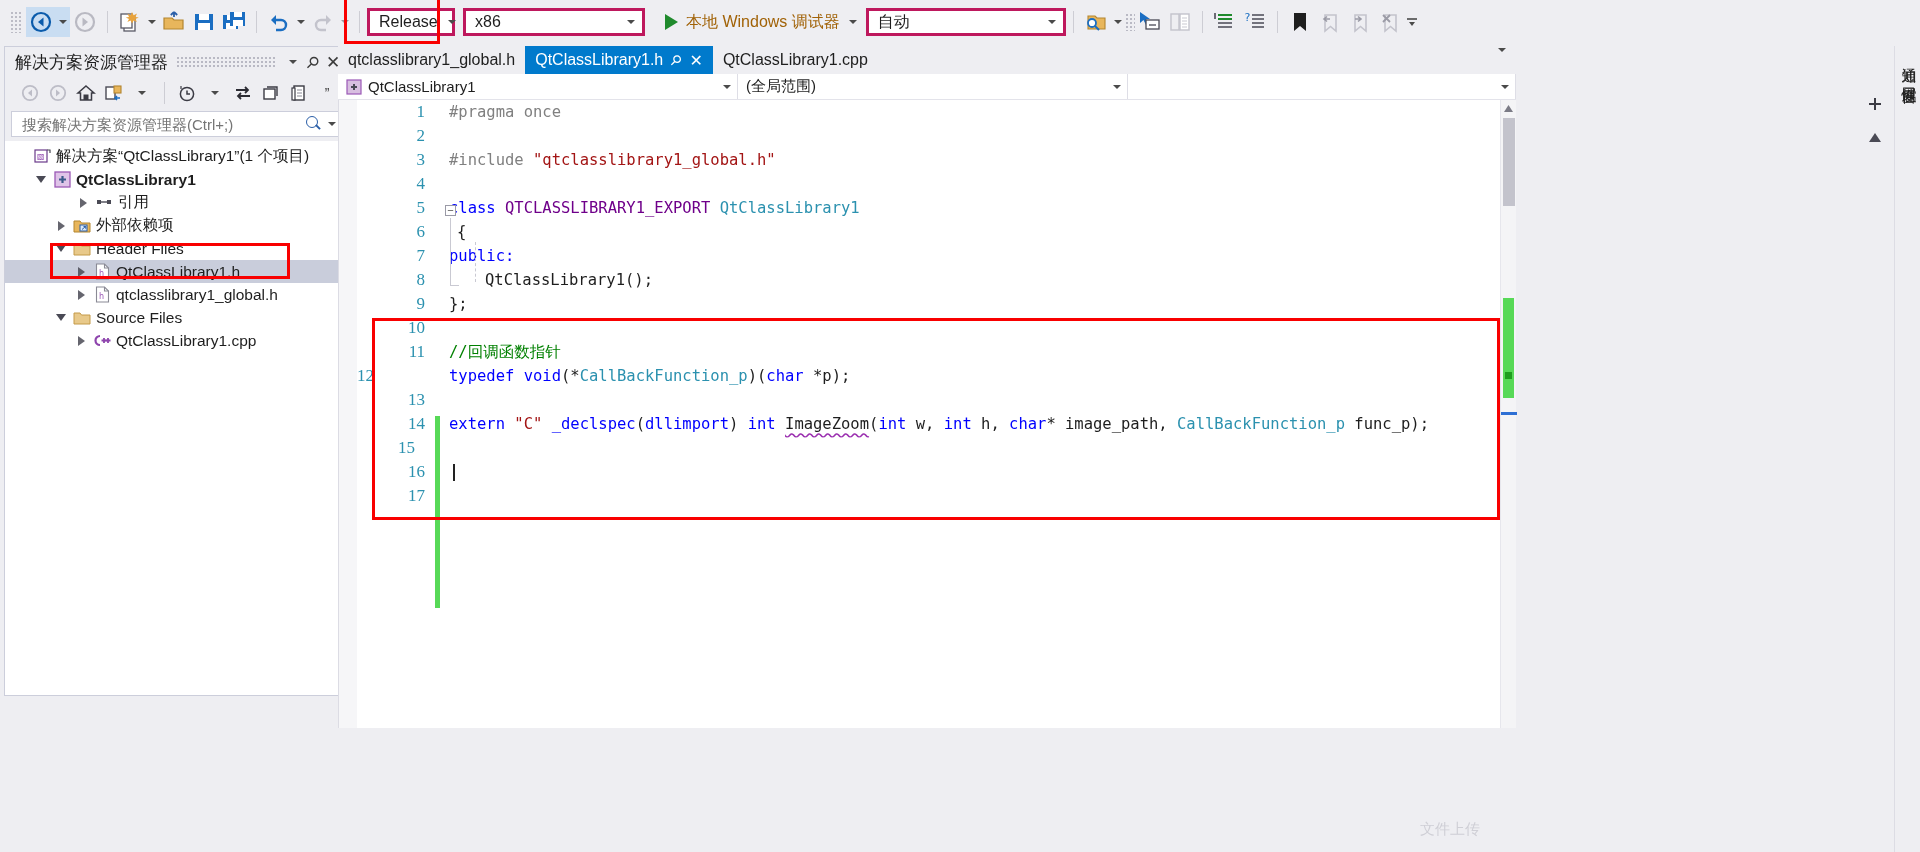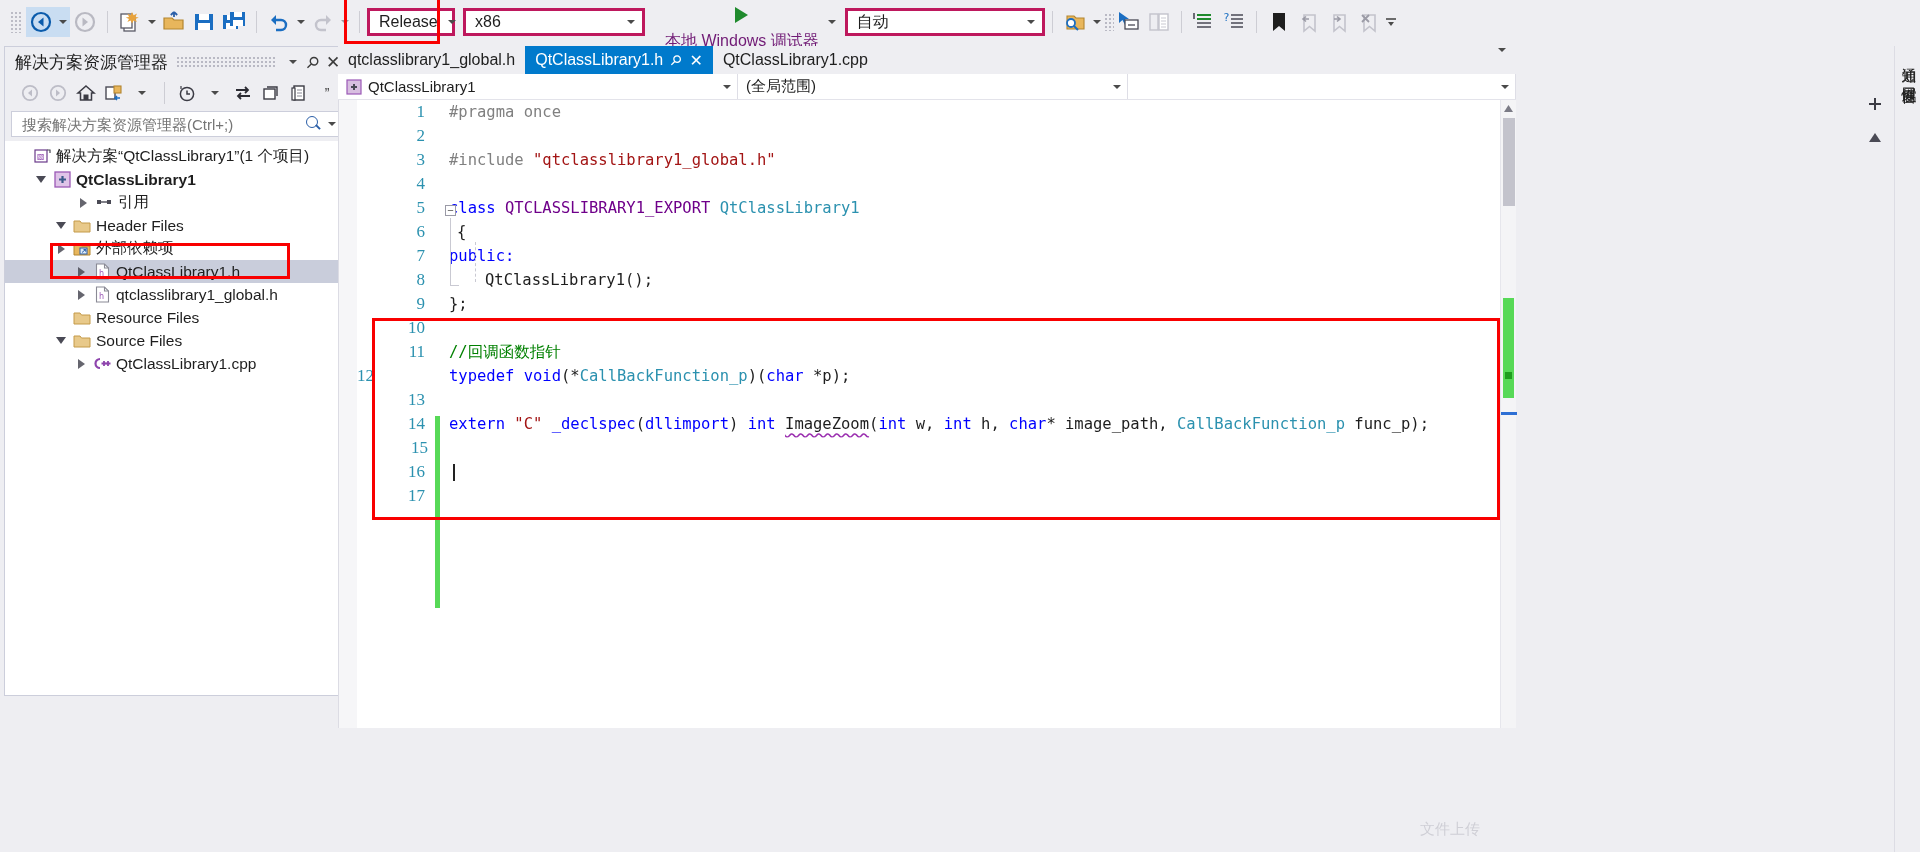--- a/index.html
+++ b/index.html
@@ -33,21 +33,21 @@
   .combo {
     height: 28px; border: 3px solid #be185d; background: #ffffff;
     display: flex; align-items: center; justify-content: space-between;
     padding: 0 7px 0 9px; font-size: 16px; color: #1e1e1e;
   }
   .combo .cb-caret { margin-left: 10px; }
   .combo-release { width: 88px; }
   .combo-plat { width: 182px; }
   .combo-auto { width: 200px; }
   .run-btn { display: flex; align-items: center; gap: 8px; padding: 0 6px 0 10px;
-    font-size: 16px; color: #701a75; height: 30px; flex-direction: column; }
+    font-size: 16px; color: #a16207; height: 30px; }
   .play { width: 0; height: 0; border-top: 8px solid transparent;
     border-bottom: 8px solid transparent; border-left: 13px solid #1f8a2d; }
 
   
   .redbox { position: absolute; border: 3px solid #f90000; pointer-events: none; z-index: 60; }
   #redbox-config { left: 344px; top: -14px; width: 96px; height: 58px; }
   #redbox-tree { left: 50px; top: 243px; width: 240px; height: 36px; }
   #redbox-code { left: 372px; top: 318px; width: 1128px; height: 202px; }
 
   
@@ -470,42 +470,42 @@
             <svg width="17" height="17" viewBox="0 0 17 17">
               <rect x="1" y="6" width="4" height="4" fill="#4a4a55"></rect>
               <rect x="11" y="6" width="4" height="4" fill="#4a4a55"></rect>
               <path d="M5 8 h6" stroke="#4a4a55" stroke-width="1.4"></path>
             </svg>
           </span>
           <span>引用</span>
         </div>
         <div class="tnode" style="padding-left: 46px;">
           <span class="twist">
-            <i class="tri-down"></i>
-          </span>
-          <span class="ticon">
-            <svg width="18" height="17" viewBox="0 0 18 17">
-              <path d="M1 4 h6 l1.5 2 H17 v9 H1 Z" fill="#e8c98a" stroke="#c49a48" stroke-width="1"></path>
-            </svg>
-          </span>
-          <span>Header Files</span>
-        </div>
-        <div class="tnode" style="padding-left: 46px;">
-          <span class="twist">
             <i class="tri-right"></i>
           </span>
           <span class="ticon">
             <svg width="18" height="17" viewBox="0 0 18 17">
               <path d="M1 4 h6 l1.5 2 H17 v9 H1 Z" fill="#e8b65c" stroke="#b3852f" stroke-width="1"></path>
               <rect x="7" y="8" width="7" height="6" fill="#dbe9f7" stroke="#2b5fa8" stroke-width="1"></rect>
               <path d="M9 12.5 L12.5 9.5 M10.5 9.5 h2.2 v2.2" stroke="#2b5fa8" stroke-width="1" fill="none"></path>
             </svg>
           </span>
           <span>外部依赖项</span>
         </div>
+        <div class="tnode" style="padding-left: 46px;">
+          <span class="twist">
+            <i class="tri-down"></i>
+          </span>
+          <span class="ticon">
+            <svg width="18" height="17" viewBox="0 0 18 17">
+              <path d="M1 4 h6 l1.5 2 H17 v9 H1 Z" fill="#e8c98a" stroke="#c49a48" stroke-width="1"></path>
+            </svg>
+          </span>
+          <span>Header Files</span>
+        </div>
         <div class="tnode selected" style="padding-left: 66px;">
           <span class="twist">
             <i class="tri-right"></i>
           </span>
           <span class="ticon">
             <svg width="15" height="17" viewBox="0 0 15 17">
               <path d="M1.5 1 h8 l4 4 v11 h-12 Z" fill="#fff" stroke="#8a8a95" stroke-width="1.1"></path>
               <path d="M9.5 1 v4 h4" fill="none" stroke="#8a8a95" stroke-width="1.1"></path>
               <text x="4" y="13" font-size="8" fill="#9b59b6" font-family="DejaVu Sans, sans-serif">h</text>
             </svg>
@@ -517,29 +517,20 @@
             <i class="tri-right"></i>
           </span>
           <span class="ticon">
             <svg width="15" height="17" viewBox="0 0 15 17">
               <path d="M1.5 1 h8 l4 4 v11 h-12 Z" fill="#fff" stroke="#8a8a95" stroke-width="1.1"></path>
               <path d="M9.5 1 v4 h4" fill="none" stroke="#8a8a95" stroke-width="1.1"></path>
               <text x="4" y="13" font-size="8" fill="#9b59b6" font-family="DejaVu Sans, sans-serif">h</text>
             </svg>
           </span>
           <span>qtclasslibrary1_global.h</span>
-        </div>
-        <div class="tnode" style="padding-left: 46px;">
-          <span class="twist"></span>
-          <span class="ticon">
-            <svg width="18" height="17" viewBox="0 0 18 17">
-              <path d="M1 4 h6 l1.5 2 H17 v9 H1 Z" fill="#e8c98a" stroke="#c49a48" stroke-width="1"></path>
-            </svg>
-          </span>
-          <span>Resource Files</span>
         </div>
         <div class="tnode" style="padding-left: 46px;">
           <span class="twist">
             <i class="tri-down"></i>
           </span>
           <span class="ticon">
             <svg width="18" height="17" viewBox="0 0 18 17">
               <path d="M1 4 h6 l1.5 2 H17 v9 H1 Z" fill="#e8c98a" stroke="#c49a48" stroke-width="1"></path>
             </svg>
           </span>
@@ -634,21 +625,21 @@
             </div>
             <div class="crow" style="justify-content: flex-start; padding-right: 10px;">
               <span class="lno">12</span>
             </div>
             <div class="crow" style="justify-content: flex-end; padding-right: 10px;">
               <span class="lno">13</span>
             </div>
             <div class="crow" style="justify-content: flex-end; padding-right: 10px;">
               <span class="lno">14</span>
             </div>
-            <div class="crow" style="justify-content: flex-end; padding-right: 7px;">
+            <div class="crow" style="justify-content: flex-end; padding-right: 20px;">
               <span class="lno">15</span>
             </div>
             <div class="crow" style="justify-content: flex-end; padding-right: 10px;">
               <span class="lno">16</span>
             </div>
             <div class="crow" style="justify-content: flex-end; padding-right: 10px;">
               <span class="lno">17</span>
             </div>
           </div>
       </div>

